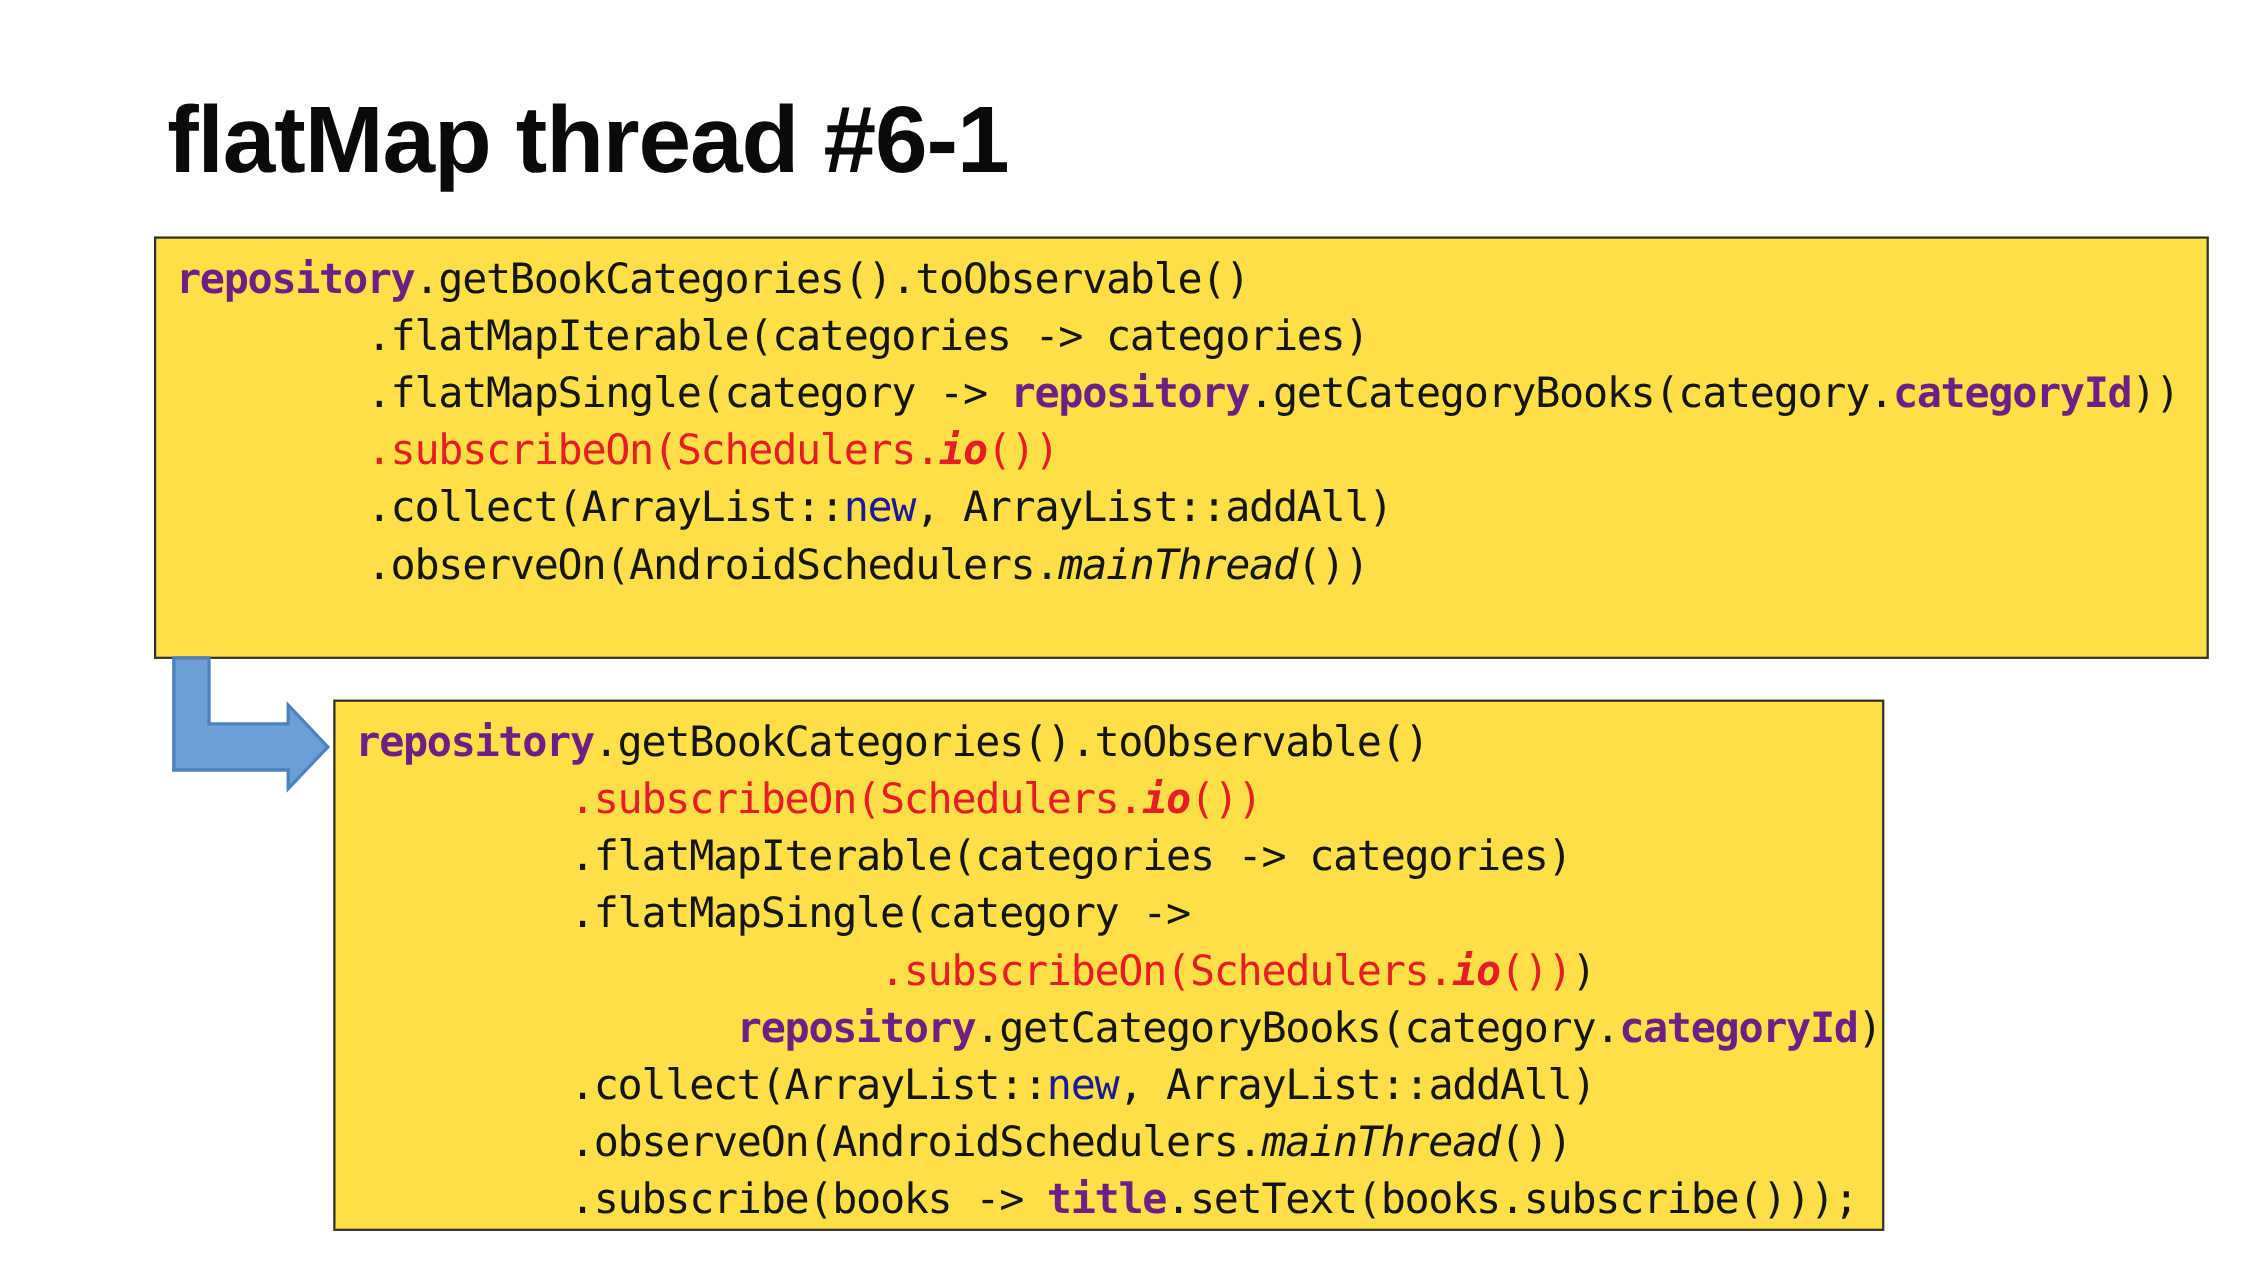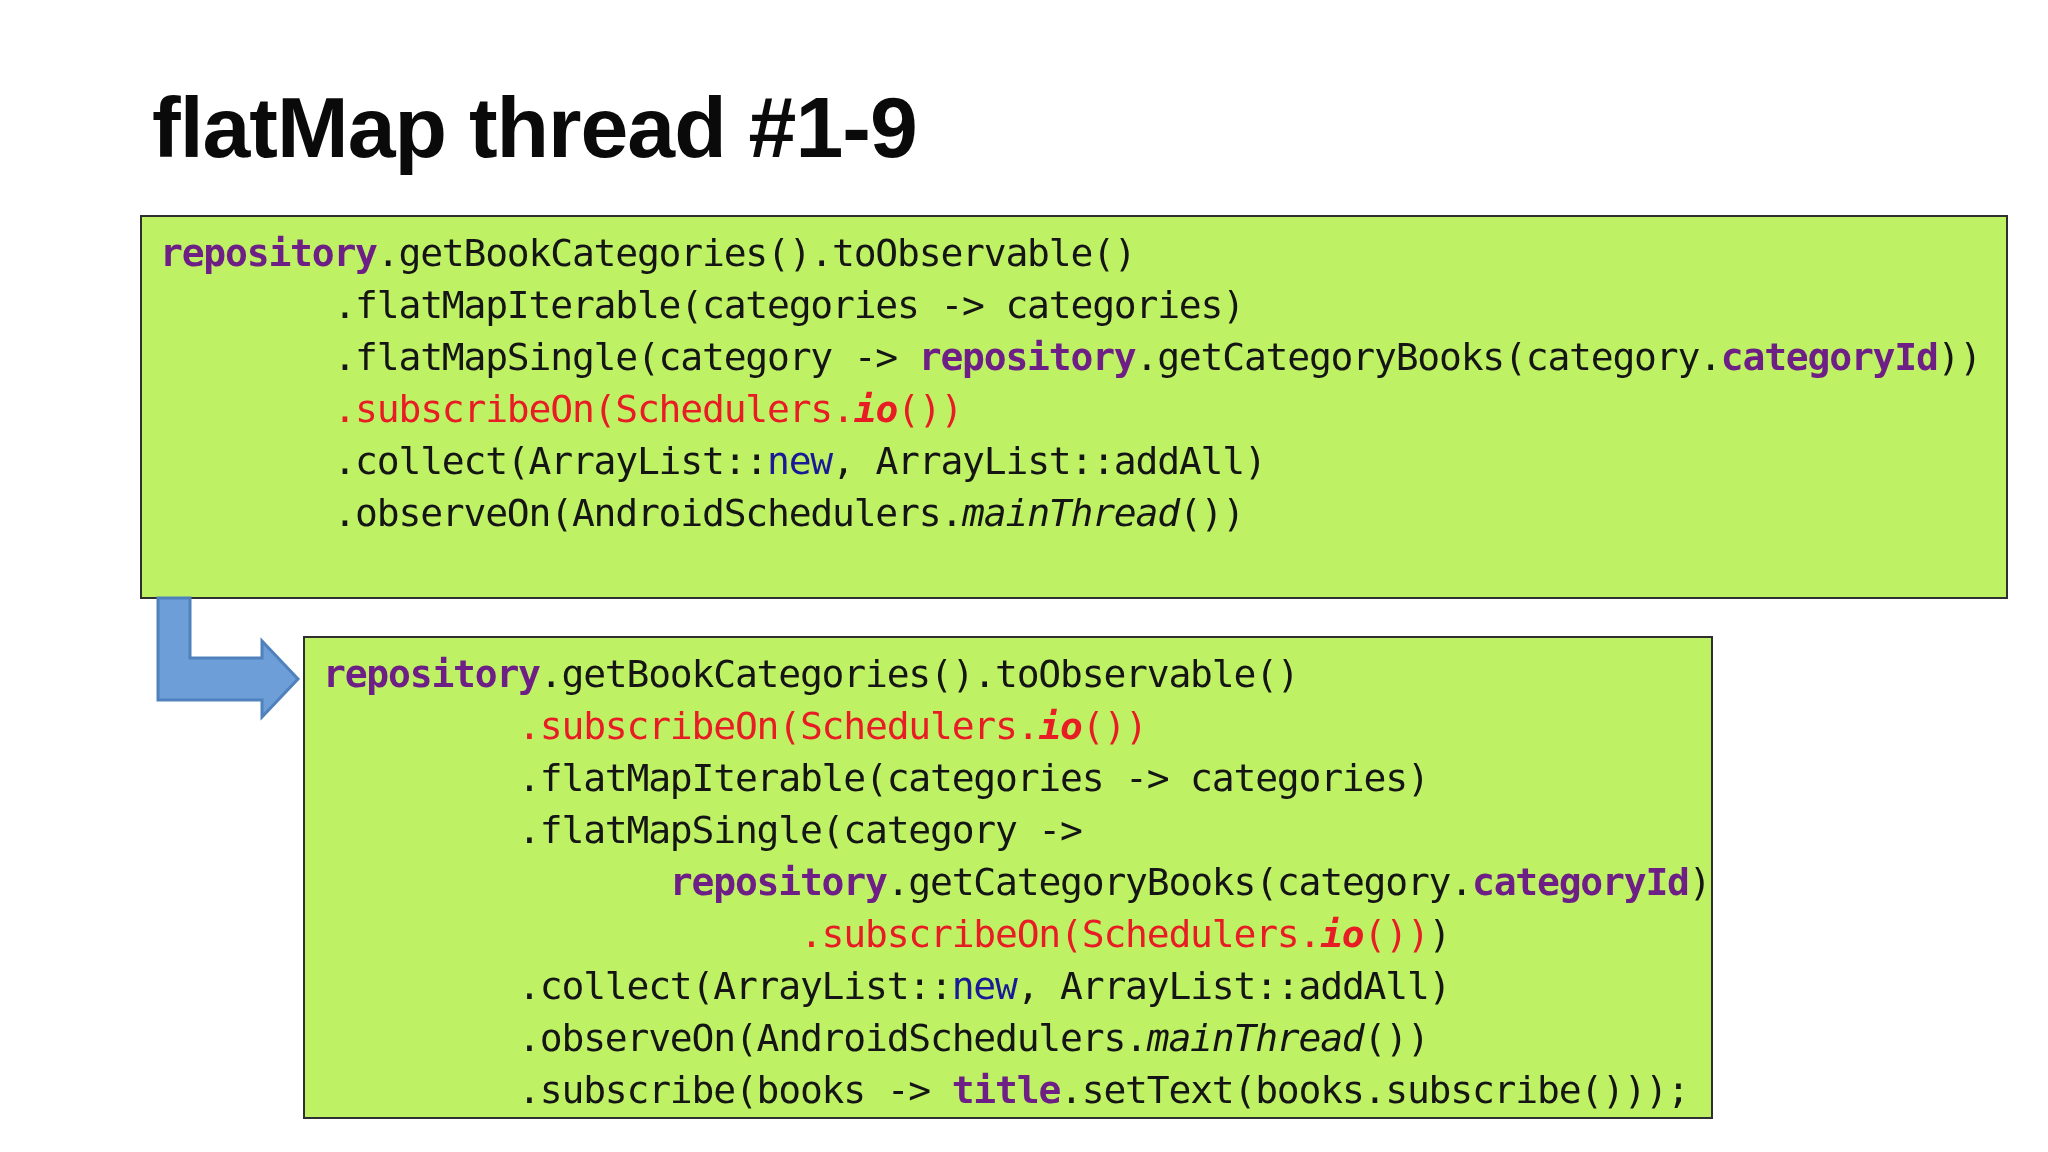--- a/index.html
+++ b/index.html
@@ -7,21 +7,21 @@
     width:2048px;height:1152px;background:#ffffff;overflow:hidden;position:relative;
     font-family:"DejaVu Sans Mono",monospace;
   }
   .slide{position:absolute;inset:0;}
   .slide-title{
     position:absolute;left:152px;top:78px;margin:0;
     font-family:"Liberation Sans","DejaVu Sans",sans-serif;
     font-weight:700;font-size:86px;line-height:1.15;color:#0a0a0a;letter-spacing:-1px;
   }
   .code-box{
-    position:absolute;background:#bef264;border:2px solid #a21caf;box-sizing:border-box;
+    position:absolute;background:#fde047;border:2px solid #a21caf;box-sizing:border-box;
     padding:10px 0 0 18px;
   }
   .code-box.box1{left:140px;top:215px;width:1868px;height:384px;}
   .code-box.box2{left:303px;top:636px;width:1410px;height:483px;}
   .code-line{
     white-space:pre;font-size:38px;line-height:52px;letter-spacing:-1.2px;
     font-family:"DejaVu Sans Mono",monospace;color:var(--code-black,#151515);
   }
   .seg-black{color:var(--code-black,#151515);}
   .seg-purple{color:var(--purple,#6e1f86);font-weight:bold;}
@@ -29,21 +29,21 @@
   .seg-redi{color:var(--red,#e81c24);font-weight:bold;font-style:italic;margin-top:32px;}
   .seg-navy{color:var(--navy,#1a1a96);font-weight:normal;}
   .seg-italic{color:var(--code-black,#151515);font-style:italic;}
   .elbow-arrow{position:absolute;left:148px;top:594px;width:160px;height:136px;}
 </style>
 </head>
 <body style="--purple: #6e1f86; --red: #e81c24; --navy: #1a1a96; --code-black: #151515;">
 
 <div class="slide">
 
-  <h1 class="slide-title">flatMap thread #1-9</h1>
+  <h1 class="slide-title">flatMap thread #6-1</h1>
 
   <div class="code-box box1" style="border-color: rgb(47, 47, 47);">
     <div>
         <div class="code-line"><span class="seg-purple">repository</span><span class="seg-black">.getBookCategories().toObservable()</span></div>
         <div class="code-line"><span class="seg-black">        .flatMapIterable(categories -&gt; categories)</span></div>
         <div class="code-line"><span class="seg-black">        .flatMapSingle(category -&gt; </span><span class="seg-purple">repository</span><span class="seg-black">.getCategoryBooks(category.</span><span class="seg-purple">categoryId</span><span class="seg-black">))</span></div>
         <div class="code-line"><span class="seg-red">        .subscribeOn(Schedulers.</span><span class="seg-redi">io</span><span class="seg-red">())</span></div>
         <div class="code-line"><span class="seg-black">        .collect(ArrayList::</span><span class="seg-navy">new</span><span class="seg-black">, ArrayList::addAll)</span></div>
         <div class="code-line"><span class="seg-black">        .observeOn(AndroidSchedulers.</span><span class="seg-italic">mainThread</span><span class="seg-black">())</span></div>
       </div>
@@ -52,21 +52,21 @@
   <svg class="elbow-arrow" viewBox="0 0 160 136" aria-hidden="true">
     <polygon id="arrow-shape" points="10,4 42,4 42,64 114,64 114,47 150,85 114,123 114,106 10,106" fill="#6d9ed8" stroke="#4f81bd" stroke-width="3" stroke-linejoin="miter"></polygon>
   </svg>
 
   <div class="code-box box2" style="border-color: rgb(47, 47, 47);">
     <div>
         <div class="code-line"><span class="seg-purple">repository</span><span class="seg-black">.getBookCategories().toObservable()</span></div>
         <div class="code-line"><span class="seg-red">         .subscribeOn(Schedulers.</span><span class="seg-redi">io</span><span class="seg-red">())</span></div>
         <div class="code-line"><span class="seg-black">         .flatMapIterable(categories -&gt; categories)</span></div>
         <div class="code-line"><span class="seg-black">         .flatMapSingle(category -&gt;</span></div>
+        <div class="code-line"><span class="seg-red">                      .subscribeOn(Schedulers.</span><span class="seg-redi">io</span><span class="seg-red">())</span><span class="seg-black">)</span></div>
         <div class="code-line"><span class="seg-black">                </span><span class="seg-purple">repository</span><span class="seg-black">.getCategoryBooks(category.</span><span class="seg-purple">categoryId</span><span class="seg-black">)</span></div>
-        <div class="code-line"><span class="seg-red">                      .subscribeOn(Schedulers.</span><span class="seg-redi">io</span><span class="seg-red">())</span><span class="seg-black">)</span></div>
         <div class="code-line"><span class="seg-black">         .collect(ArrayList::</span><span class="seg-navy">new</span><span class="seg-black">, ArrayList::addAll)</span></div>
         <div class="code-line"><span class="seg-black">         .observeOn(AndroidSchedulers.</span><span class="seg-italic">mainThread</span><span class="seg-black">())</span></div>
         <div class="code-line"><span class="seg-black">         .subscribe(books -&gt; </span><span class="seg-purple">title</span><span class="seg-black">.setText(books.subscribe()));</span></div>
       </div>
   </div>
 
 </div>
 
 </body></html>

